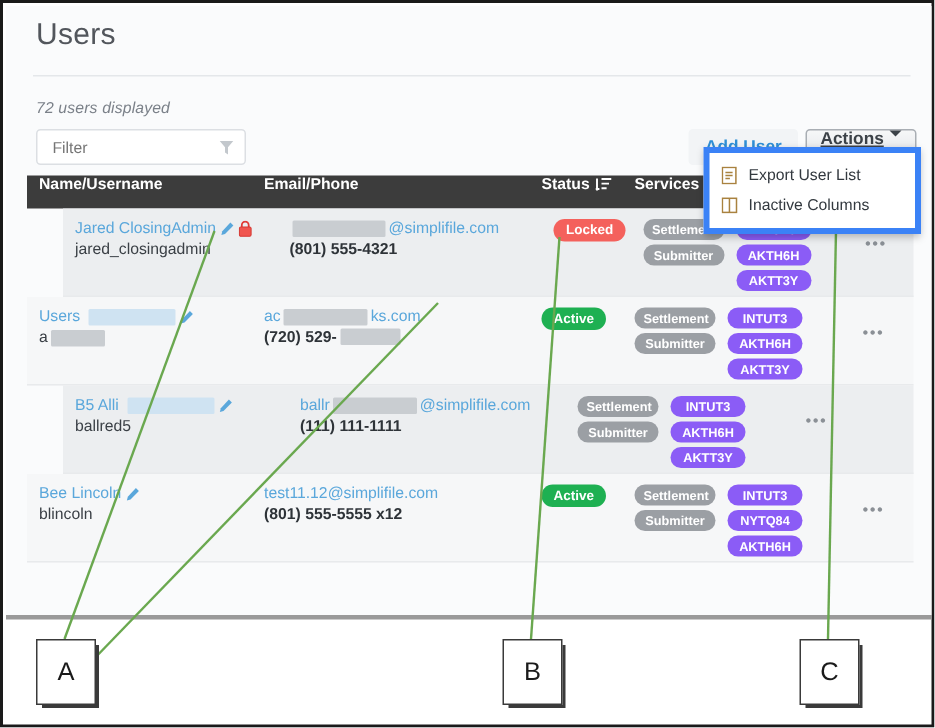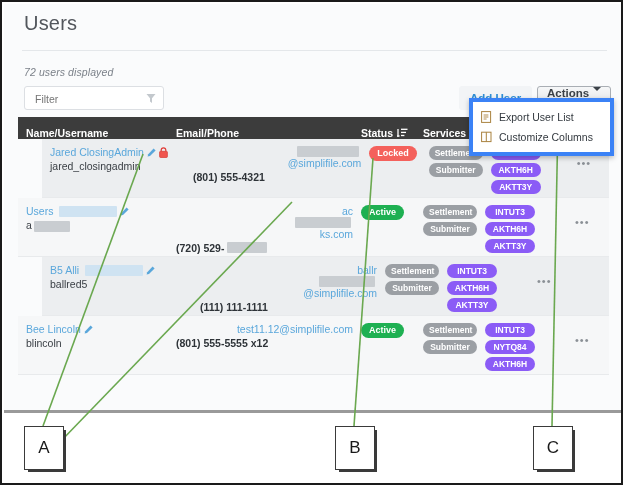--- a/index.html
+++ b/index.html
@@ -30,38 +30,38 @@
   .btn-actions .lbl{text-decoration:underline;}
   .caret{width:0;height:0;border-left:4px solid transparent;border-right:4px solid transparent;border-top:4px solid #3c4248;display:inline-block;}
 
   
   .menu{position:absolute;left:465px;top:94px;width:145px;background:#fff;border:4px solid #3b82f6;box-shadow:0 2px 5px rgba(0,0,0,.25);z-index:40;padding:5px 0;box-sizing:border-box;}
   .menu-item{display:flex;align-items:center;gap:7px;height:20px;padding:0 8px;font-size:10.5px;color:#33393f;cursor:pointer;}
   .mi-ico{width:11px;height:12px;flex:0 0 auto;}
 
   
   .table{position:absolute;left:14px;top:113px;width:591px;}
-  .thead{display:flex;align-items:flex-end;height:22px;background:#3c3c3c;color:#fff;font-size:10.5px;font-weight:bold;}
+  .thead{display:flex;align-items:flex-start;height:22px;background:#3c3c3c;color:#fff;font-size:10.5px;font-weight:bold;}
   .th{box-sizing:border-box;padding-left:8px;display:flex;align-items:center;gap:4px;}
   .c-name{width:150px;}
   .c-mail{width:185px;}
   .c-stat{width:62px;}
   .c-serv{width:62px;}
   .c-org{width:90px;}
   .c-more{width:42px;}
   .sorticon{width:11px;height:10px;}
 
   .row{display:flex;min-height:57px;font-size:10.5px;position:relative;border-bottom:1px solid #e8eaec;}
   .row.odd{background:#eceef0;margin-left:24px;}
   .row.even{background:#f6f7f8;}
   .cell{box-sizing:border-box;padding:7px 0 0 8px;}
   .uname-line{color:#5aa7db;display:flex;align-items:center;gap:3px;white-space:nowrap;}
   .uname-line .nm{color:#5aa7db;}
   .uid{color:#3b4046;margin-top:2px;}
-  .mail{color:#5aa7db;display:flex;align-items:flex-end;white-space:nowrap;flex-direction:column;}
+  .mail{color:#5aa7db;display:flex;align-items:center;white-space:nowrap;}
   .phone{color:#2e3338;margin-top:2px;display:flex;align-items:flex-start;white-space:nowrap;font-weight:bold;}
 
   .redact{display:inline-block;height:11px;vertical-align:middle;background:#c9cdd1;border-radius:1px;}
   .redact.blue{background:#cfe3f2;}
 
   .pencil{width:9px;height:9px;flex:0 0 auto;}
   .lock{width:9px;height:11px;flex:0 0 auto;}
 
   .pill{display:inline-block;color:#fff;font-size:9px;font-weight:bold;border-radius:9px;padding:2px 8px;line-height:11px;text-align:center;}
 
@@ -264,21 +264,21 @@
           <rect x="0.6" y="0.6" width="9" height="10.8" fill="#fff" stroke="#a9823f" stroke-width="1"></rect>
           <path d="M2.6 4 H7.4 M2.6 6 H7.4 M2.6 8 H5.6" stroke="#a9823f" stroke-width=".9"></path>
         </svg>
         <span>Export User List</span>
       </div>
       <div class="menu-item">
         <svg class="mi-ico" viewBox="0 0 11 12">
           <rect x="0.6" y="1.2" width="9.4" height="9.4" fill="#fff" stroke="#a9823f" stroke-width="1"></rect>
           <path d="M5.3 1.2 V10.6" stroke="#a9823f" stroke-width="1"></path>
         </svg>
-        <span>Customize Columns</span>
+        <span>Inactive Columns</span>
       </div>
     </div>
 
   </div>
 
   <div class="divider"></div>
 
   <svg class="ann-svg">
     <g id="leaders" stroke="#6aa84f" stroke-width="1.6" fill="none">
         <line x1="41" y1="424" x2="141" y2="152" stroke="#6aa84f"></line>

